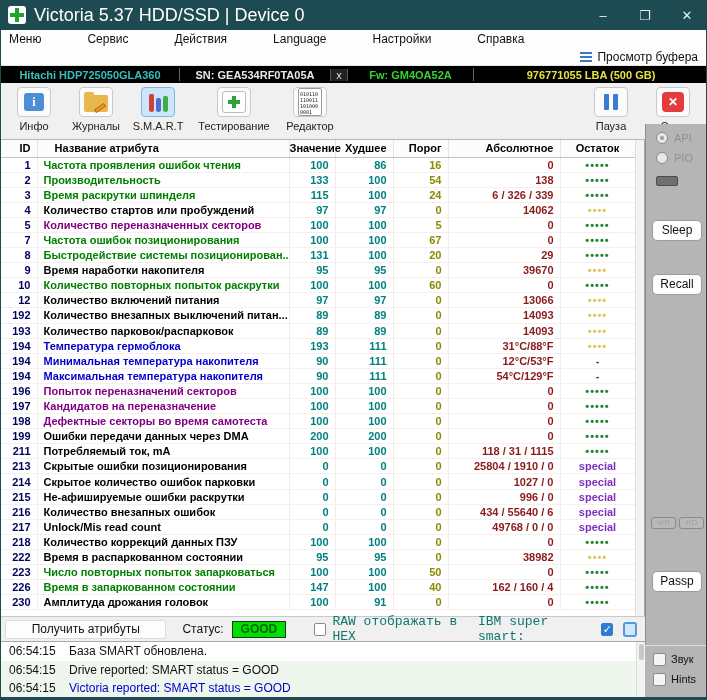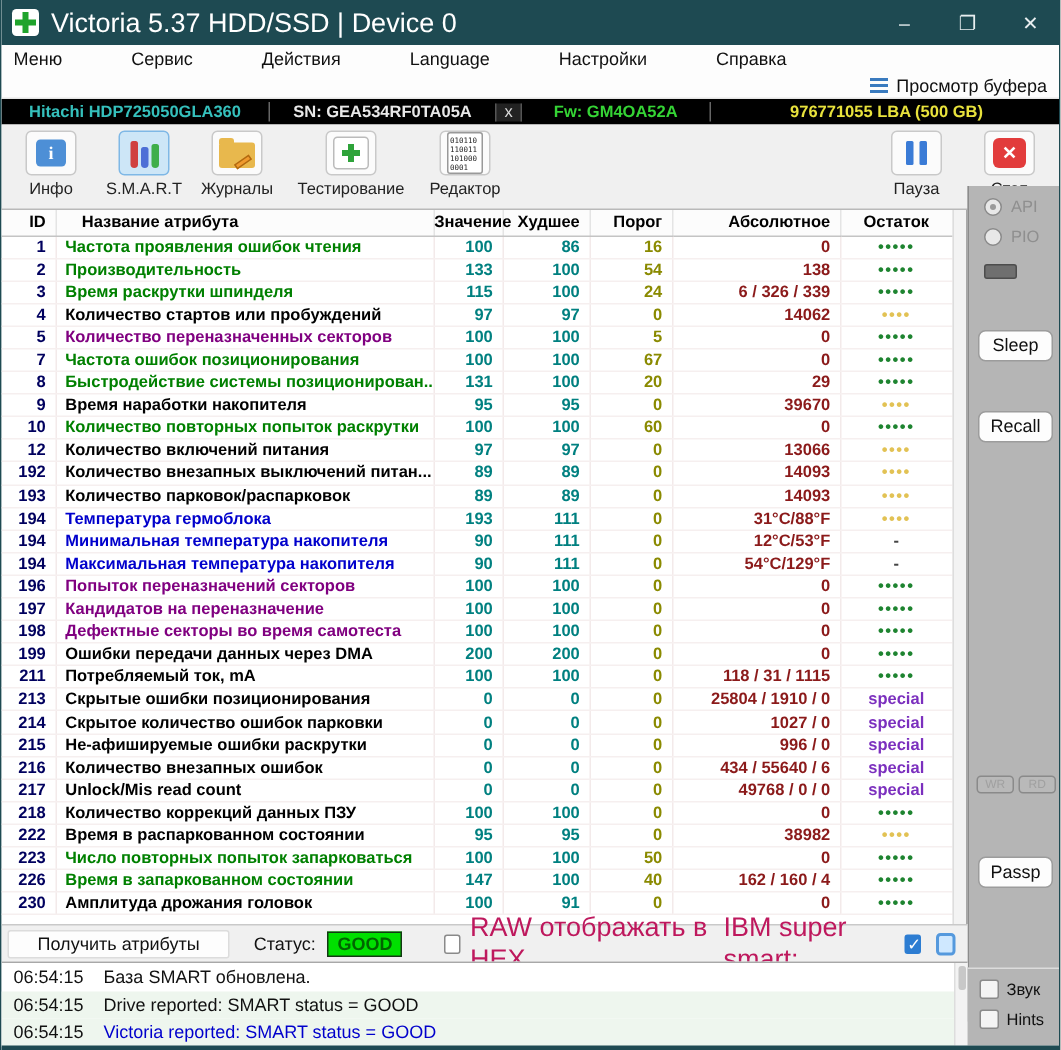--- a/index.html
+++ b/index.html
@@ -96,39 +96,39 @@
 
   
   .statusbar { position:absolute; left:0; top:616px; width:644px; height:25px; background:#f0f0f0; border-top:1px solid #c9c9c9; display:flex; align-items:center; }
   .get-smart-btn { height:19px; margin-left:4px; background:#fdfdfd; border:1px solid #dcdcdc; border-radius:2px; font-size:12px; padding:0 8px; line-height:17px; color:#111; }
   .status-label { font-size:12px; margin-left:16px; color:#111; }
   .good-badge { margin-left:8px; width:58px; height:17px; background:#00E000; border:1px solid #143814; color:#006400; font-weight:bold; font-size:12px; text-align:center; line-height:15px; }
   .chk { width:13px; height:13px; border:1px solid #8a8a8a; background:#fff; border-radius:2px; position:relative; }
   .chk.checked { background:#2d7dd2; border-color:#2d7dd2; }
   .chk.checked::after { content:"✓"; position:absolute; left:1px; top:-1px; color:#fff; font-size:11px; }
   .raw-wrap { display:flex; align-items:center; margin-left:28px; }
-  .raw-label, .ibm-label { font-size:18px; color:#be185d; margin-left:6px; }
+  .raw-label, .ibm-label { font-size:13px; color:#0f766e; margin-left:6px;font-family:Liberation Mono, monospace; }
   .ibm-wrap { display:flex; align-items:center; margin-left:auto; margin-right:8px; }
   .ibm-label { margin-right:7px; margin-left:0; }
   .blue-square { width:15px; height:15px; border:2px solid #5599dd; background:#cfe8ff; border-radius:3px; margin-left:10px; }
 
   
   .log { position:absolute; left:0; top:641px; width:644px; height:56px; background:#fff; border-top:1px solid #a8a8a8; display:flex; }
   .log-rows { flex:1; }
   .log-row { display:flex; height:18.6px; align-items:center; font-size:12px; }
   .log-row.bg-green { background:#eef6ee; }
   .log-time { width:58px; padding-left:8px; color:#111; }
   .log-text { padding-left:10px; color:#111; }
   .log-text.blue { color:#0000cc; }
   .log-scroll { width:9px; background:#f3f3f3; border-left:1px solid #ddd; }
   .log-scroll .thumb { width:5px; height:16px; background:#c8c8c8; margin:2px auto; border-radius:2px; }
 
   
   .foot-checks { position:absolute; left:644px; top:645px; width:63px; height:52px; background:#b5b5b5; border-top:1px solid #dcdcdc; }
-  .foot-check-row { display:flex; align-items:center; margin:7px 0 0 8px; }
+  .foot-check-row { display:flex; align-items:flex-start; margin:7px 0 0 8px; }
   .foot-check-row .chk { background:#f4f4f4; }
   .foot-label { font-size:11px; color:#111; margin-left:5px; }
 
   .bottom-edge { position:absolute; left:0; top:697px; width:707px; height:3px; background:#1E4A52; }
 </style>
 </head>
 <body>
 
 <div id="app">
 
@@ -177,37 +177,37 @@
   </div>
 
   <div class="toolbar">
     <div id="tool-left" style="display:flex;">
         <div class="tool-btn">
           <div class="icbox">
             <div class="ic-info">i</div>
           </div>
           <div class="tlabel">Инфо</div>
         </div>
+        <div class="tool-btn">
+          <div class="icbox">
+            <div class="ic-folder">
+              <span class="pencil"></span>
+            </div>
+          </div>
+          <div class="tlabel">Журналы</div>
+        </div>
         <div class="tool-btn selected">
           <div class="icbox">
             <div class="ic-smart">
               <span class="t r"></span>
               <span class="t b"></span>
               <span class="t g"></span>
             </div>
           </div>
           <div class="tlabel">S.M.A.R.T</div>
-        </div>
-        <div class="tool-btn">
-          <div class="icbox">
-            <div class="ic-folder">
-              <span class="pencil"></span>
-            </div>
-          </div>
-          <div class="tlabel">Журналы</div>
         </div>
         <div class="tool-btn wide">
           <div class="icbox">
             <div class="ic-test">
               <span class="plus-v"></span>
               <span class="plus-h"></span>
             </div>
           </div>
           <div class="tlabel">Тестирование</div>
         </div>

